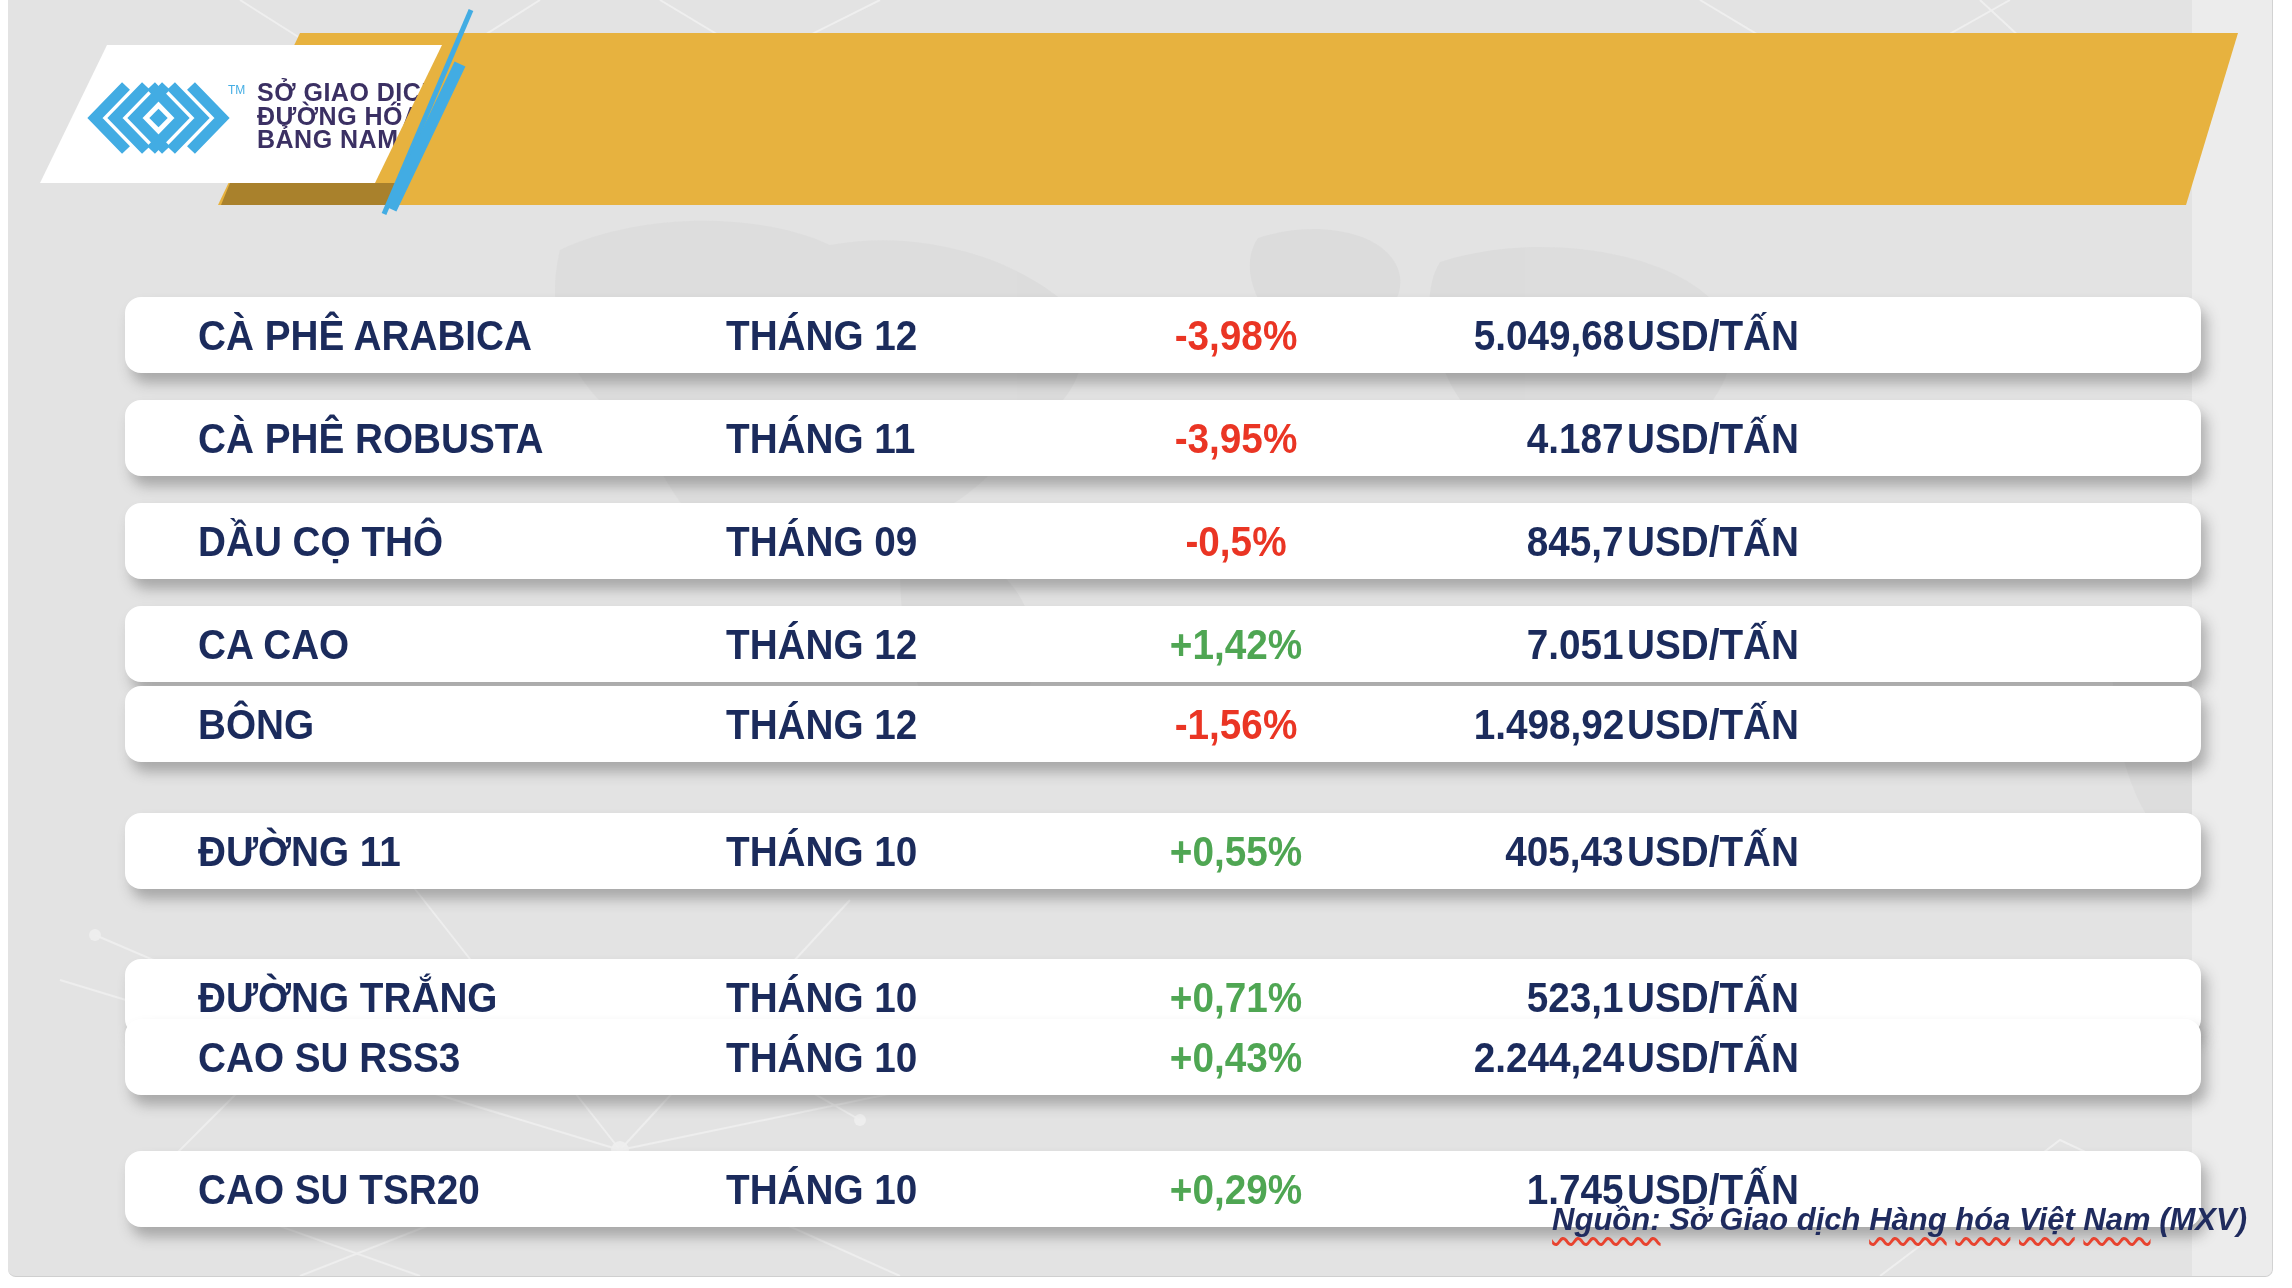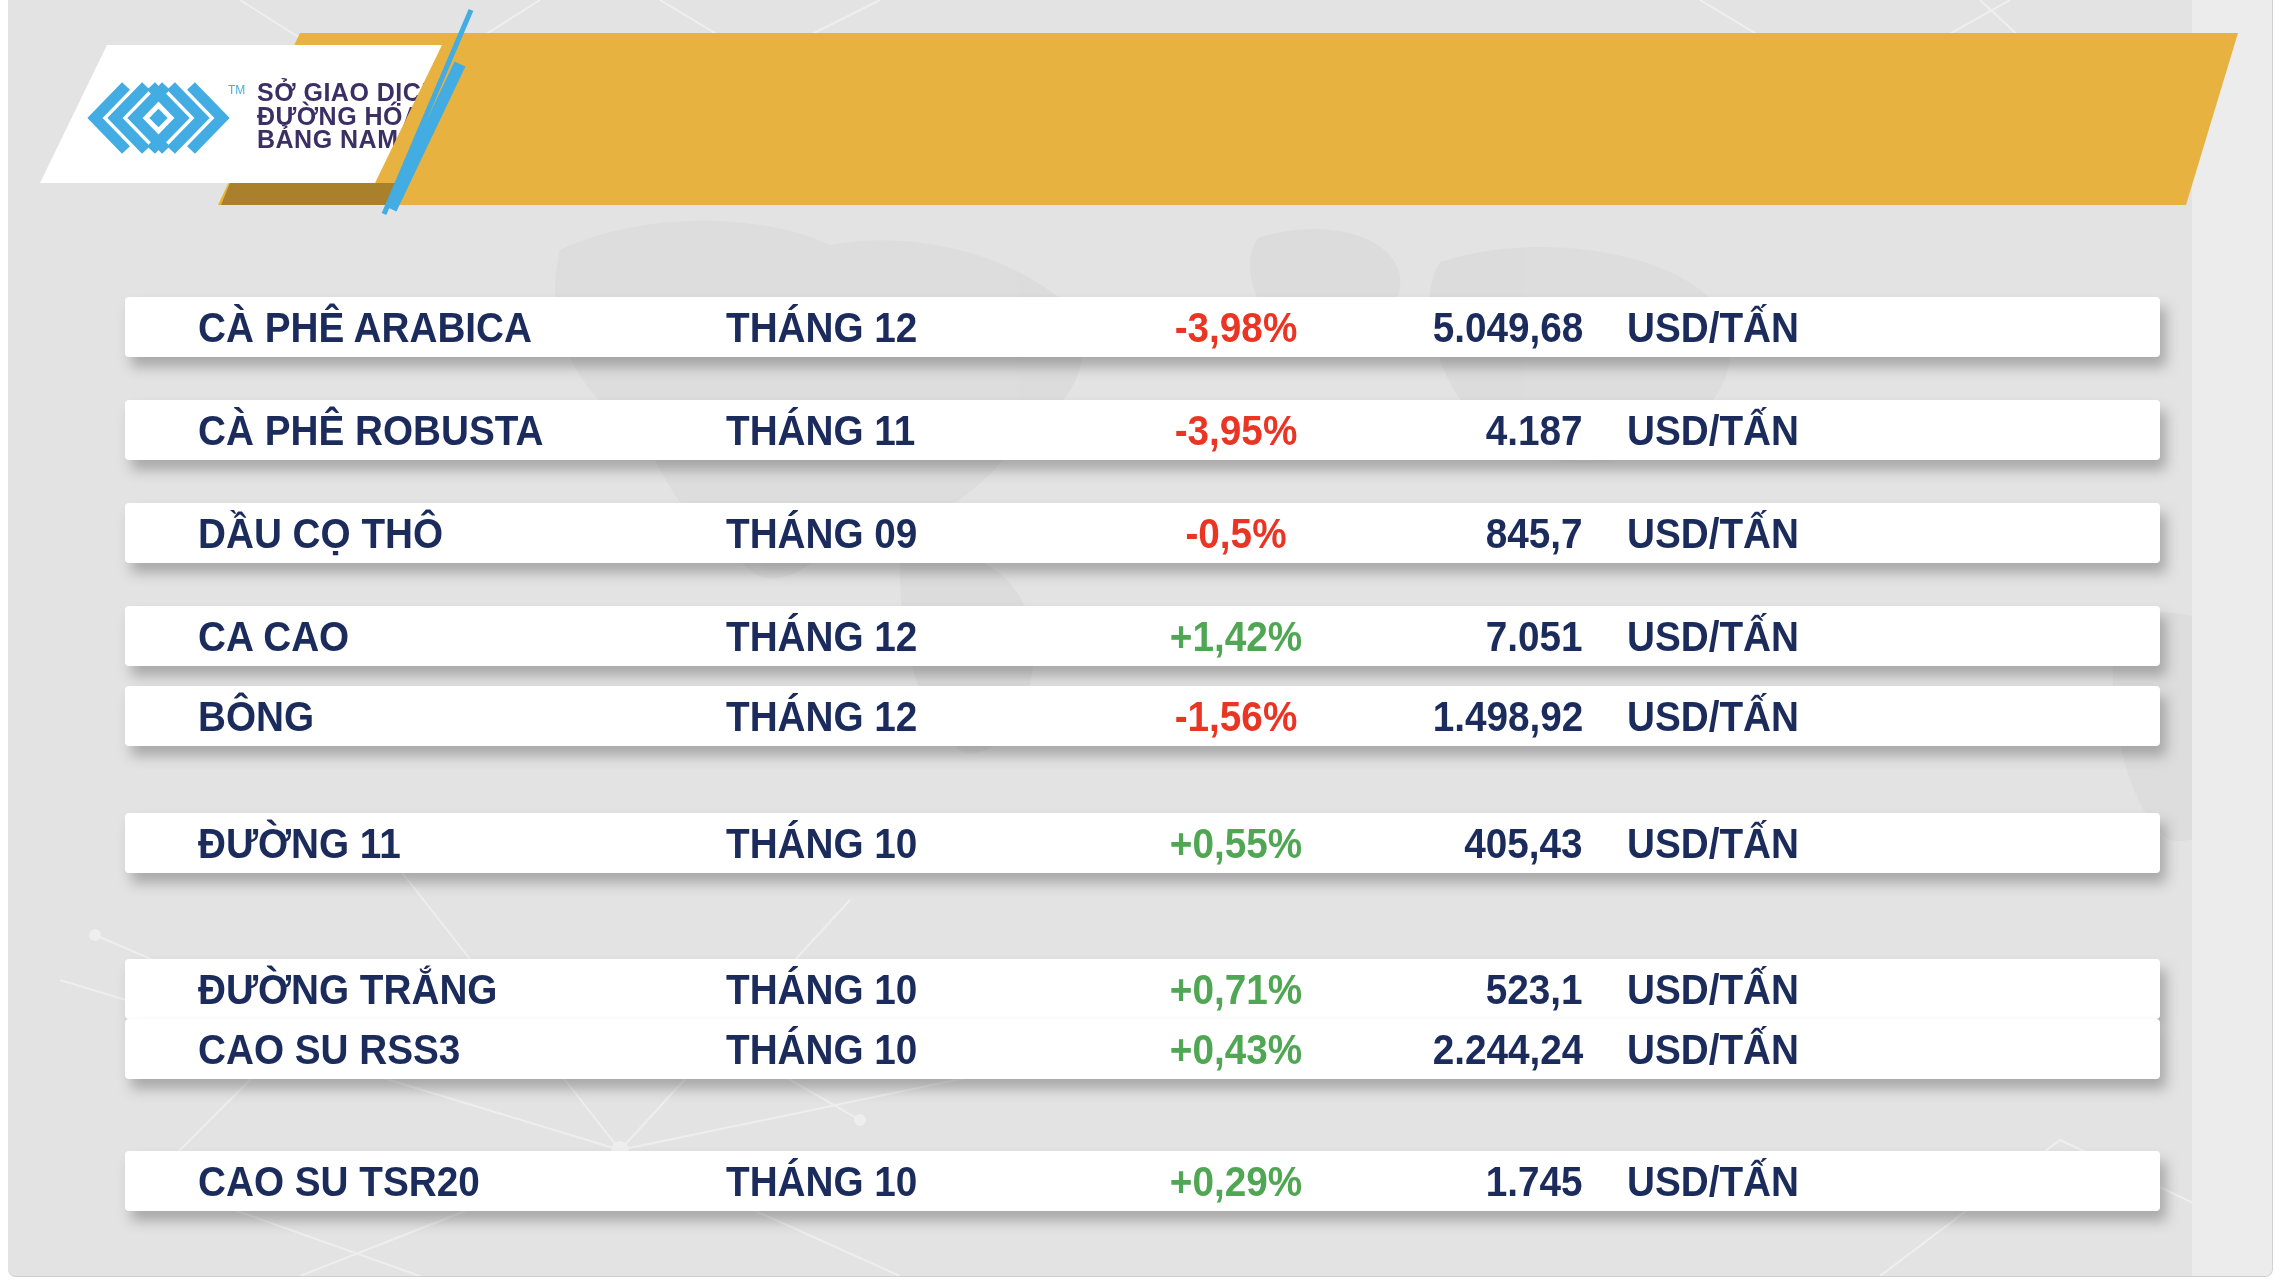--- a/index.html
+++ b/index.html
@@ -21,22 +21,22 @@
   
   .logo-card{position:absolute;left:40px;top:45px;width:402px;height:138px;background:#ffffff;
           clip-path:polygon(67px 0,402px 0,335px 138px,0 138px);
           filter:drop-shadow(3px 5px 5px rgba(0,0,0,.28));}
   .logo-icon{position:absolute;left:42px;top:33px;}
   .logo-tm{position:absolute;left:188px;top:38px;font-size:12px;font-weight:400;color:#45aee4;}
   .logo-text{position:absolute;left:217px;top:36px;font-weight:700;font-size:25px;line-height:23.5px;
           color:#3b3063;letter-spacing:.5px;white-space:nowrap;}
   .slashes{position:absolute;left:0;top:0;pointer-events:none;}
   
-  .row{position:absolute;left:125px;width:2035px;height:60px;background:#ffffff;border-radius:4px;
-          box-shadow:6px 10px 13px rgba(60,60,60,.35);}
+  .row{position:absolute;left:125px;width:2035px;height:76px;background:#ffffff;border-radius:16px;
+          box-shadow:6px 10px 13px rgba(60,60,60,.35);padding-left:41px;}
   .cell{position:absolute;top:50%;white-space:nowrap;font-weight:700;font-size:43px;color:#1b2b5c;
           transform:translateY(-50%) scaleX(.9);}
   .cell.name  {left:73px;  transform-origin:0 50%;}
   .cell.month {left:601px; transform-origin:0 50%;}
   .cell.change{left:961px; width:300px;text-align:center;transform-origin:50% 50%;}
   .cell.price {right:577px;transform-origin:100% 50%;}
   .cell.unit  {left:1502px;transform-origin:0 50%;}
   .cell.change.up{color:#4fa653;}
   .cell.change.down{color:#ea3524;}
   
@@ -167,14 +167,15 @@
     <span class="cell unit">USD/TẤN</span>
   </div>
   <div class="row" style="top:1151px">
     <span class="cell name">CAO SU TSR20</span>
     <span class="cell month">THÁNG 10</span>
     <span class="cell change up">+0,29%</span>
     <span class="cell price">1.745</span>
     <span class="cell unit">USD/TẤN</span>
   </div>
 
+  <div class="footer"><span class="wavy">Nguồn:</span><span> Sở Giao dịch </span><span class="wavy">Hàng</span><span> </span><span class="wavy">hóa</span><span> </span><span class="wavy">Việt</span><span> </span><span class="wavy">Nam</span><span> (MXV)</span></div>
 
 </div>
 
 </body></html>

